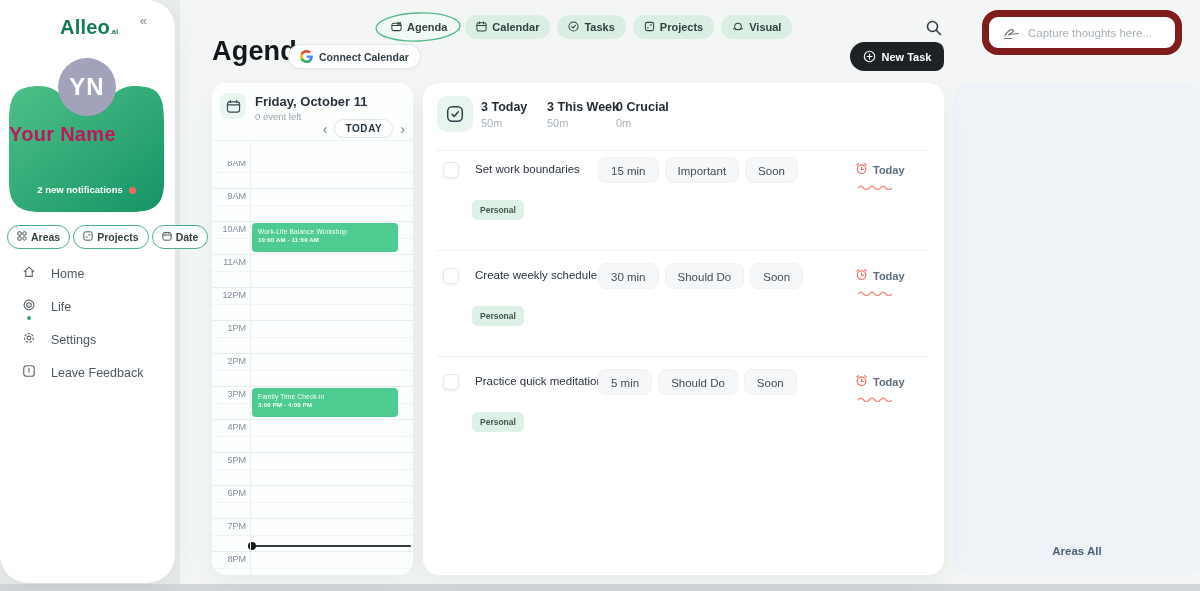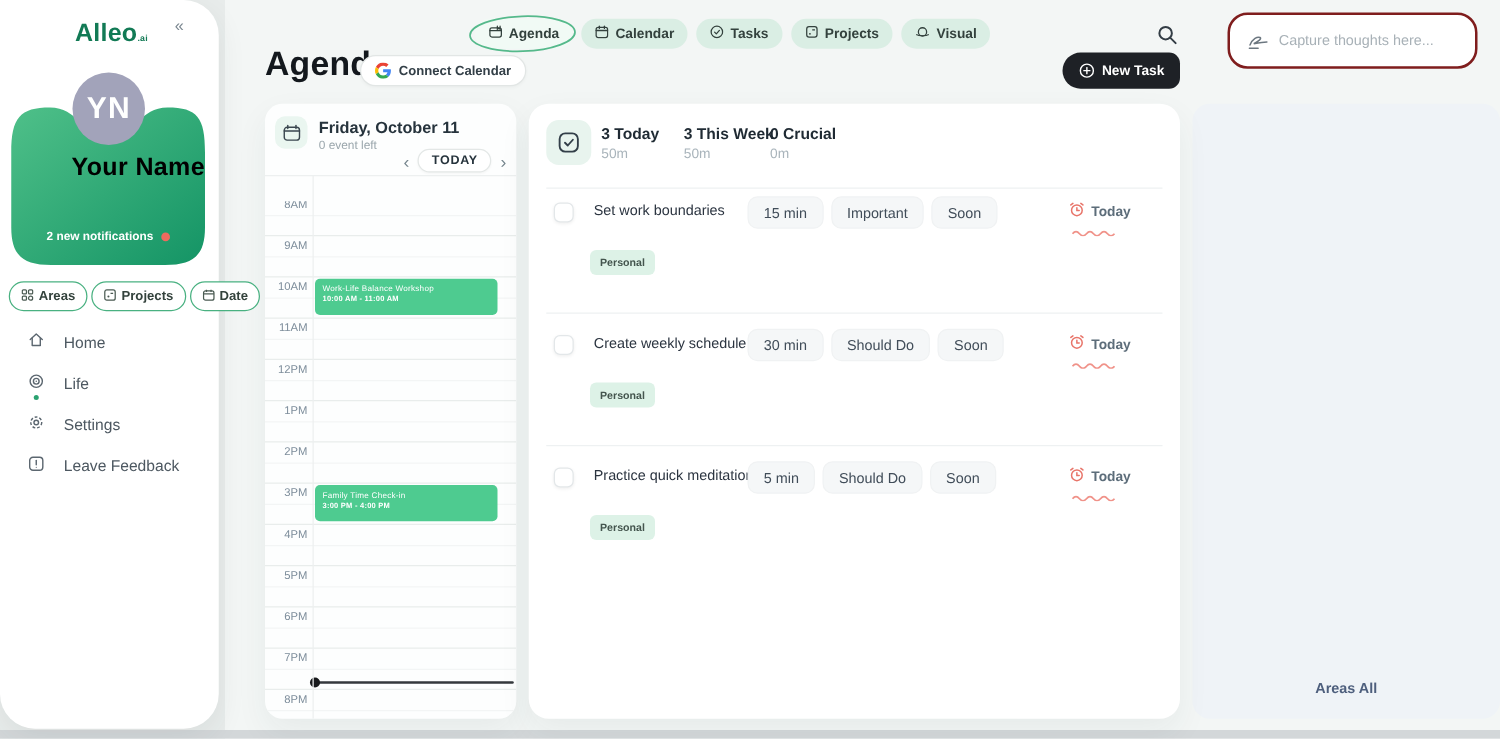--- a/index.html
+++ b/index.html
@@ -17,22 +17,22 @@
   .sidebar { position:absolute; left:0; top:0; width:175px; height:583px; background:#ffffff;
              border-radius:0 28px 28px 28px; box-shadow:0 8px 24px rgba(40,60,60,.07); }
   .logo { position:absolute; left:60px; top:16px; font-size:20px; font-weight:800; color:#127a55; letter-spacing:.2px; }
   .logo .ai { font-size:7px; font-weight:700; color:#127a55; vertical-align:baseline; }
   .collapse { position:absolute; right:28px; top:13px; font-size:13px; color:#7b8790; cursor:pointer; }
 
   .profile-card-svg { position:absolute; left:0; top:82px; }
   .avatar { position:absolute; left:58px; top:58px; width:58px; height:58px; border-radius:50%;
             background:#a2a3ba; color:#fff; display:flex; align-items:center; justify-content:center;
             font-size:24px; font-weight:600; letter-spacing:1px; z-index:3; box-shadow:0 0 0 3px rgba(255,255,255,.0); }
-  .profile-name { position:absolute; left:9px; top:123px; width:155px; text-align:right; z-index:4;
-                  color:#000000; font-size:20px; font-weight:800; letter-spacing:.3px; }
+  .profile-name { position:absolute; left:9px; top:123px; width:155px; text-align:left; z-index:4;
+                  color:#be185d; font-size:20px; font-weight:800; letter-spacing:.3px; }
   .notif { position:absolute; left:9px; top:184px; width:155px; text-align:center; z-index:4;
            color:#fff; font-size:9.5px; font-weight:600; }
   .notif .dot { display:inline-block; width:7px; height:7px; border-radius:50%; background:#ef6a5e; margin-left:6px; vertical-align:middle; }
 
   .filter-pills { position:absolute; left:7px; top:225px; display:flex; gap:3px; z-index:4; }
   .fpill { display:flex; align-items:center; gap:4px; height:24px; padding:0 9px; background:#fff;
            border:1.5px solid #49b181; border-radius:13px; font-size:10.5px; font-weight:600; color:#33423c; cursor:pointer; }
   .fpill svg { flex:none; }
 
   .menu { position:absolute; left:22px; top:262px; z-index:4; }
@@ -42,21 +42,21 @@
 
   
   .tabs-bar { position:absolute; left:380px; top:15px; display:flex; gap:7px; align-items:center; }
   .tab { position:relative; display:flex; align-items:center; gap:5px; height:24px; padding:0 11px;
          background:#daeee4; border-radius:13px; font-size:11px; font-weight:600; color:#33413d; cursor:pointer; white-space:nowrap; }
   .tab.active { background:#f1faf5; }
   .tab .sketch { position:absolute; left:-7px; top:-6px; pointer-events:none; }
 
   .search-btn { position:absolute; left:925px; top:19px; width:20px; height:20px; cursor:pointer; }
   .capture-box { position:absolute; left:982px; top:10px; width:200px; height:45px; background:#fff;
-                 border:2px solid #7f1d1d; border-radius:16px; display:flex; align-items:center; gap:8px; padding:0 14px; cursor:text; }
+                 border:7px solid #7f1d1d; border-radius:16px; display:flex; align-items:center; gap:8px; padding:0 14px; cursor:text; }
   .capture-box .ph { font-size:11.5px; color:#a8b1b7; }
 
   .page-title { position:absolute; left:212px; top:36px; font-size:27px; font-weight:800; color:#13181d; letter-spacing:.2px; }
   .connect-btn { position:absolute; left:288px; top:44px; height:25px; display:flex; align-items:center; gap:6px;
                  padding:0 11px; background:#fff; border:1px solid #e2e6e5; border-radius:13px;
                  font-size:10.5px; font-weight:600; color:#333f47; cursor:pointer; box-shadow:0 1px 3px rgba(0,0,0,.04); }
   .new-task-btn { position:absolute; left:850px; top:42px; width:94px; height:29px; background:#1e2126;
                   border-radius:15px 9px 9px 15px; display:flex; align-items:center; justify-content:center; gap:6px;
                   color:#fff; font-size:11px; font-weight:700; cursor:pointer; }
 

